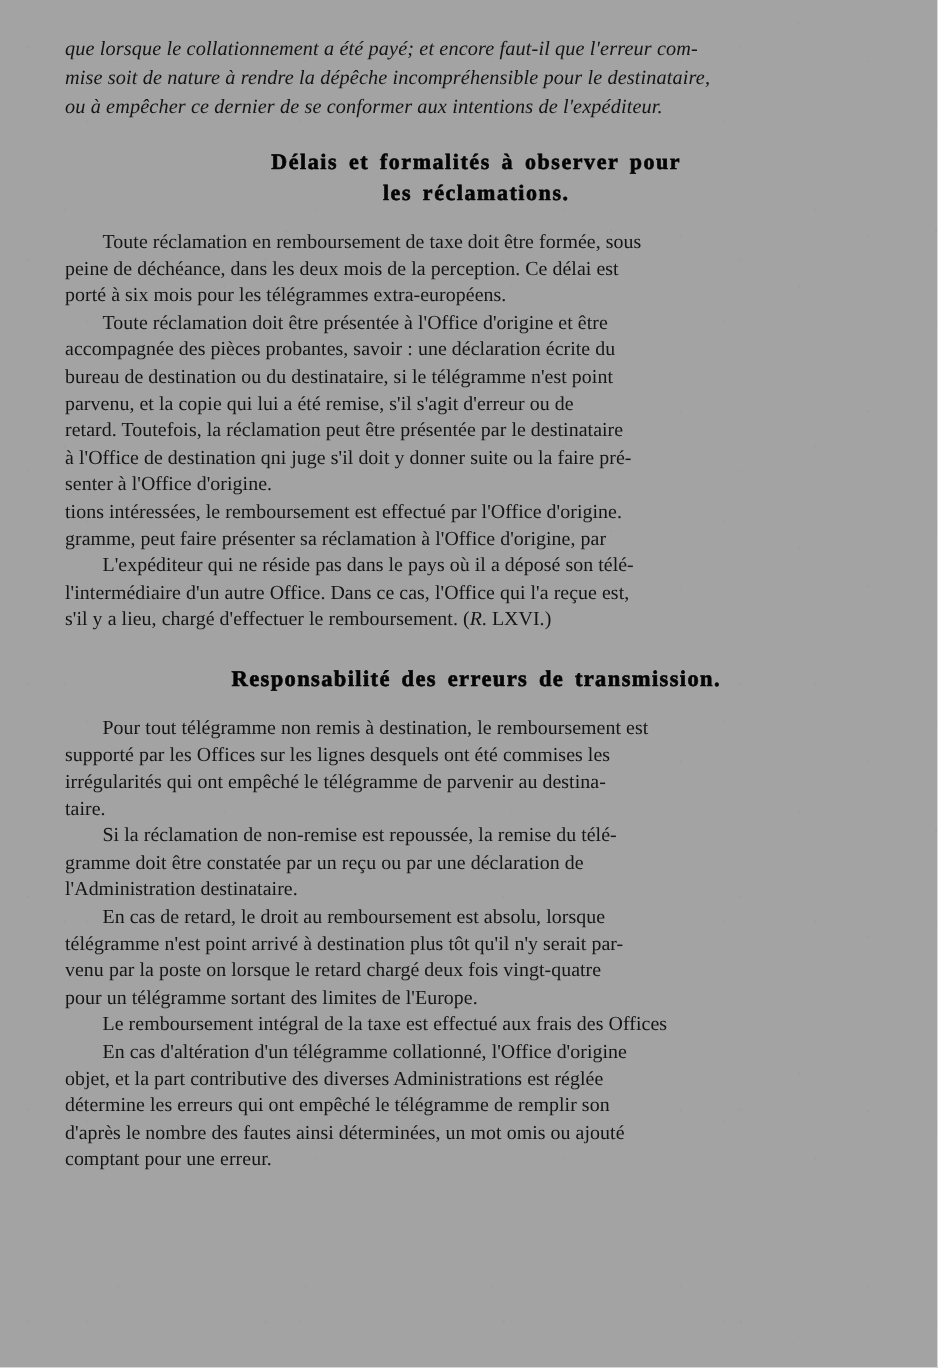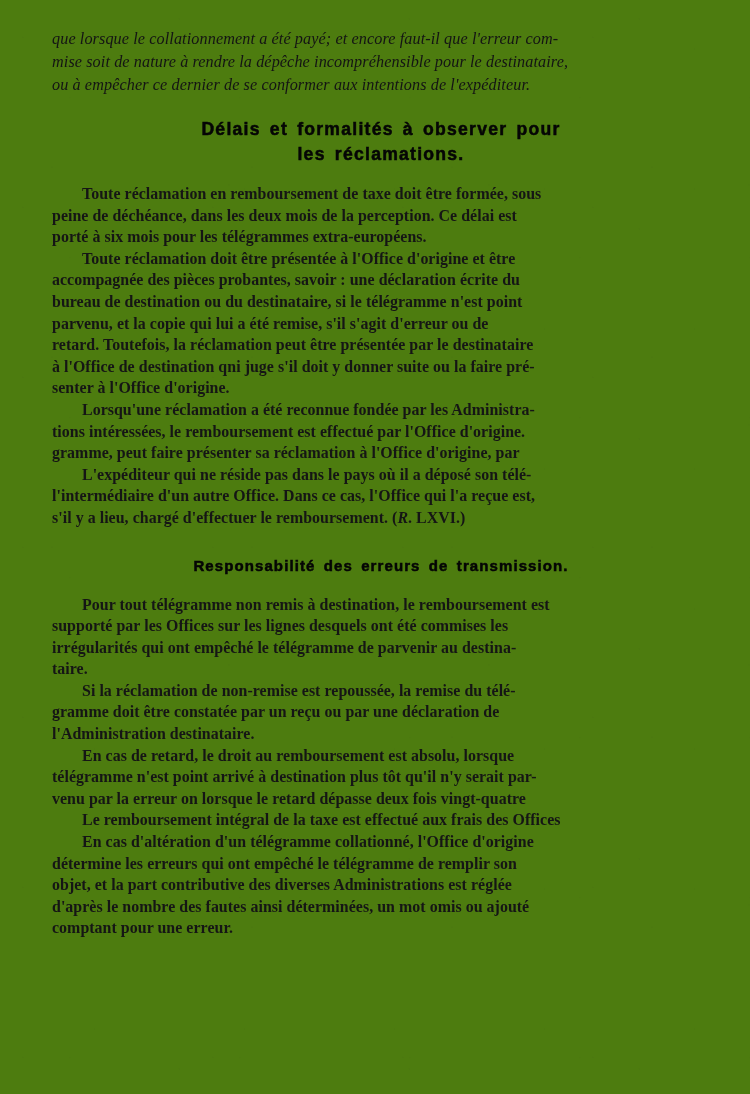--- a/index.html
+++ b/index.html
@@ -11,21 +11,21 @@
     width: 750px;
     height: 1094px;
     overflow: hidden;
     font-family: "Liberation Serif", "DejaVu Serif", serif;
     color: #1a1a1a;
   }
   .page {
     position: relative;
     width: 750px;
     height: 1094px;
-    background: #4d7c0f;
+    background: #a3a3a3;
     box-sizing: border-box;
     padding: 0;
   }
   .text-column {
     position: absolute;
     left: 52px;
     top: 28px;
     width: 658px;
   }
 
@@ -44,48 +44,47 @@
 
   
   .heading {
     text-align: center;
     font-weight: bold;
     font-size: 17.6px;
     letter-spacing: 1.25px;
     word-spacing: 3px;
     line-height: 25px;
     color: #050505;
-    font-family: Liberation Sans, sans-serif;
+    font-family: Liberation Serif, serif;
     -webkit-text-stroke: 0.5px #050505;
   }
   .heading-1 {
     margin: 20px 0 16px 0;
   }
   .heading-2 {
     margin: 24px 0 16px 0;
-    font-size: 15px;
+    font-size: 18px;
     letter-spacing: 1.1px;
   }
   .heading .hl { display: block; }
 
   
   .body-par {
     font-size: 15.9px;
     line-height: 21.6px;
     text-align: justify;
     text-indent: 30px;
     margin: 0;
     letter-spacing: 0.05px;
     color: #151515;
   }
   .body-par .ln {
     display: block;
     white-space: nowrap;
     text-indent: 0;
-    font-weight: bold;
   }
   .body-par .ln.first { text-indent: 30px; }
   .ref-italic { font-style: italic; }
 
   
   .speckle {
     position: absolute;
     inset: 0;
     pointer-events: none;
     opacity: 0.5;
@@ -127,21 +126,20 @@
       <span class="ln first">Toute réclamation doit être présentée à l'Office d'origine et être</span>
       <span class="ln">accompagnée des pièces probantes, savoir : une déclaration écrite du</span>
       <span class="ln">bureau de destination ou du destinataire, si le télégramme n'est point</span>
       <span class="ln">parvenu, et la copie qui lui a été remise, s'il s'agit d'erreur ou de</span>
       <span class="ln">retard. Toutefois, la réclamation peut être présentée par le destinataire</span>
       <span class="ln">à l'Office de destination qni juge s'il doit y donner suite ou la faire pré-</span>
       <span class="ln">senter à l'Office d'origine.</span>
     </p>
 
     <p class="body-par">
-      <span class="ln first">Lorsqu'une réclamation a été reconnue fondée par les Administra-</span>
       <span class="ln">tions intéressées, le remboursement est effectué par l'Office d'origine.</span>
     </p>
 
     <p class="body-par">
       <span class="ln">gramme, peut faire présenter sa réclamation à l'Office d'origine, par</span>
       <span class="ln first">L'expéditeur qui ne réside pas dans le pays où il a déposé son télé-</span>
       <span class="ln">l'intermédiaire d'un autre Office. Dans ce cas, l'Office qui l'a reçue est,</span>
       <span class="ln"><span>s'il y a lieu, chargé d'effectuer le remboursement. </span><span>(</span><span class="ref-italic">R</span><span>. LXVI.)</span></span>
     </p>
 
@@ -158,31 +156,32 @@
 
     <p class="body-par">
       <span class="ln first">Si la réclamation de non-remise est repoussée, la remise du télé-</span>
       <span class="ln">gramme doit être constatée par un reçu ou par une déclaration de</span>
       <span class="ln">l'Administration destinataire.</span>
     </p>
 
     <p class="body-par">
       <span class="ln first">En cas de retard, le droit au remboursement est absolu, lorsque</span>
       <span class="ln">télégramme n'est point arrivé à destination plus tôt qu'il n'y serait par-</span>
-      <span class="ln">venu par la erreur on lorsque le retard dépasse deux fois vingt-quatre</span>
+      <span class="ln">venu par la poste on lorsque le retard chargé deux fois vingt-quatre</span>
+      <span class="ln">pour un télégramme sortant des limites de l'Europe.</span>
     </p>
 
     <p class="body-par">
       <span class="ln first">Le remboursement intégral de la taxe est effectué aux frais des Offices</span>
     </p>
 
     <p class="body-par">
       <span class="ln first">En cas d'altération d'un télégramme collationné, l'Office d'origine</span>
+      <span class="ln">objet, et la part contributive des diverses Administrations est réglée</span>
       <span class="ln">détermine les erreurs qui ont empêché le télégramme de remplir son</span>
-      <span class="ln">objet, et la part contributive des diverses Administrations est réglée</span>
       <span class="ln">d'après le nombre des fautes ainsi déterminées, un mot omis ou ajouté</span>
       <span class="ln">comptant pour une erreur.</span>
     </p>
 
   </div>
 
   <div class="speckle"></div>
 </div>
 
 </body></html>

